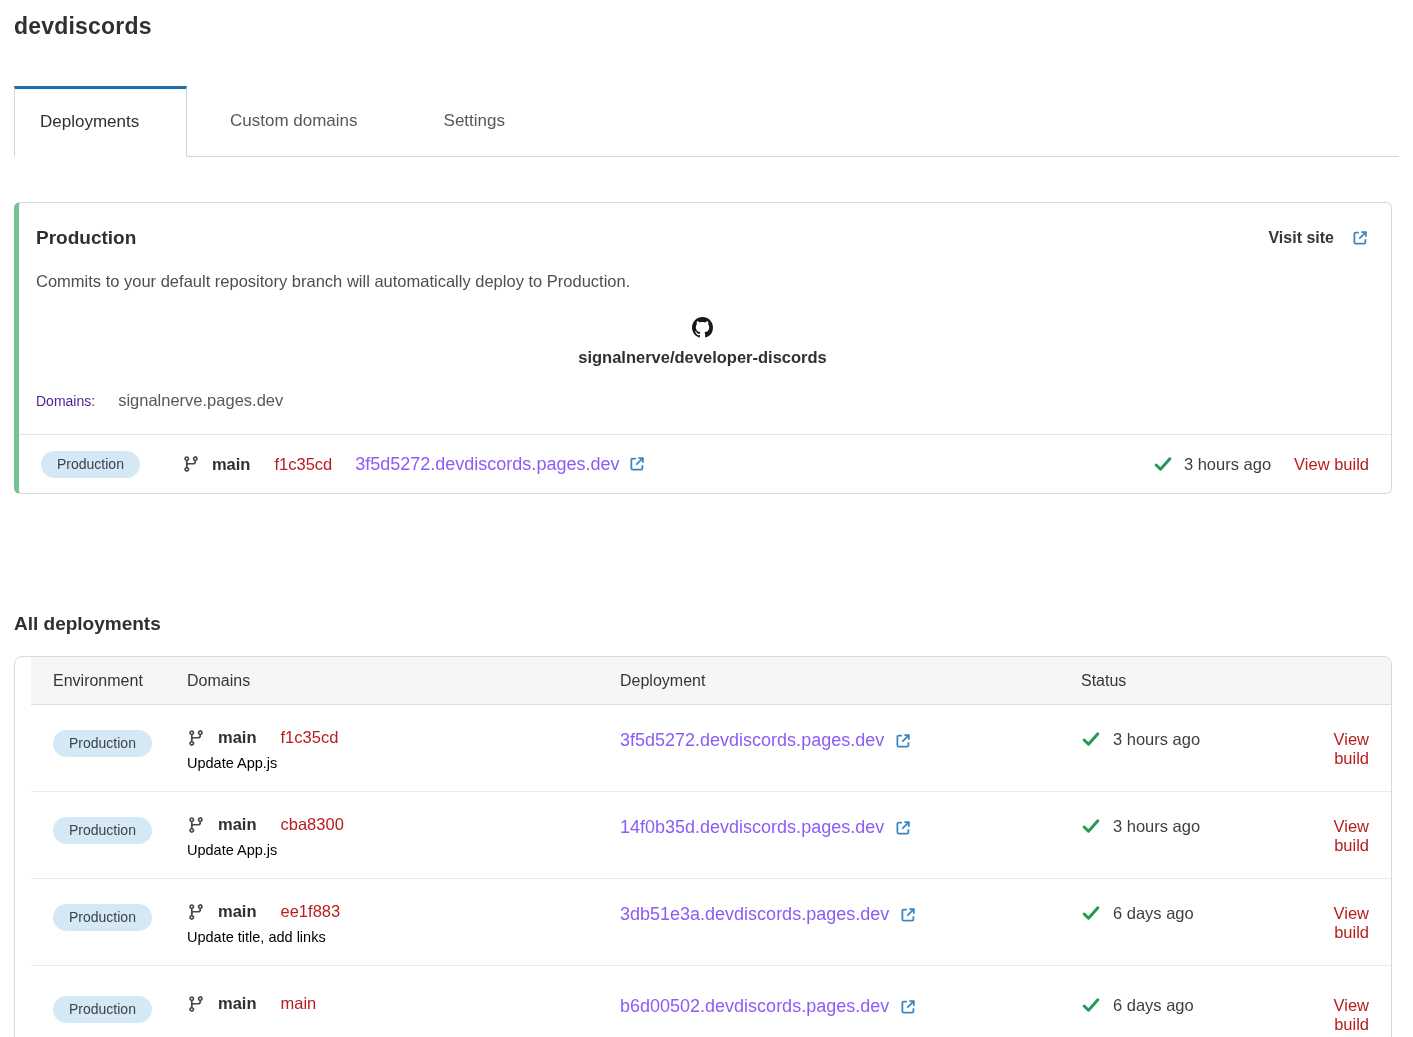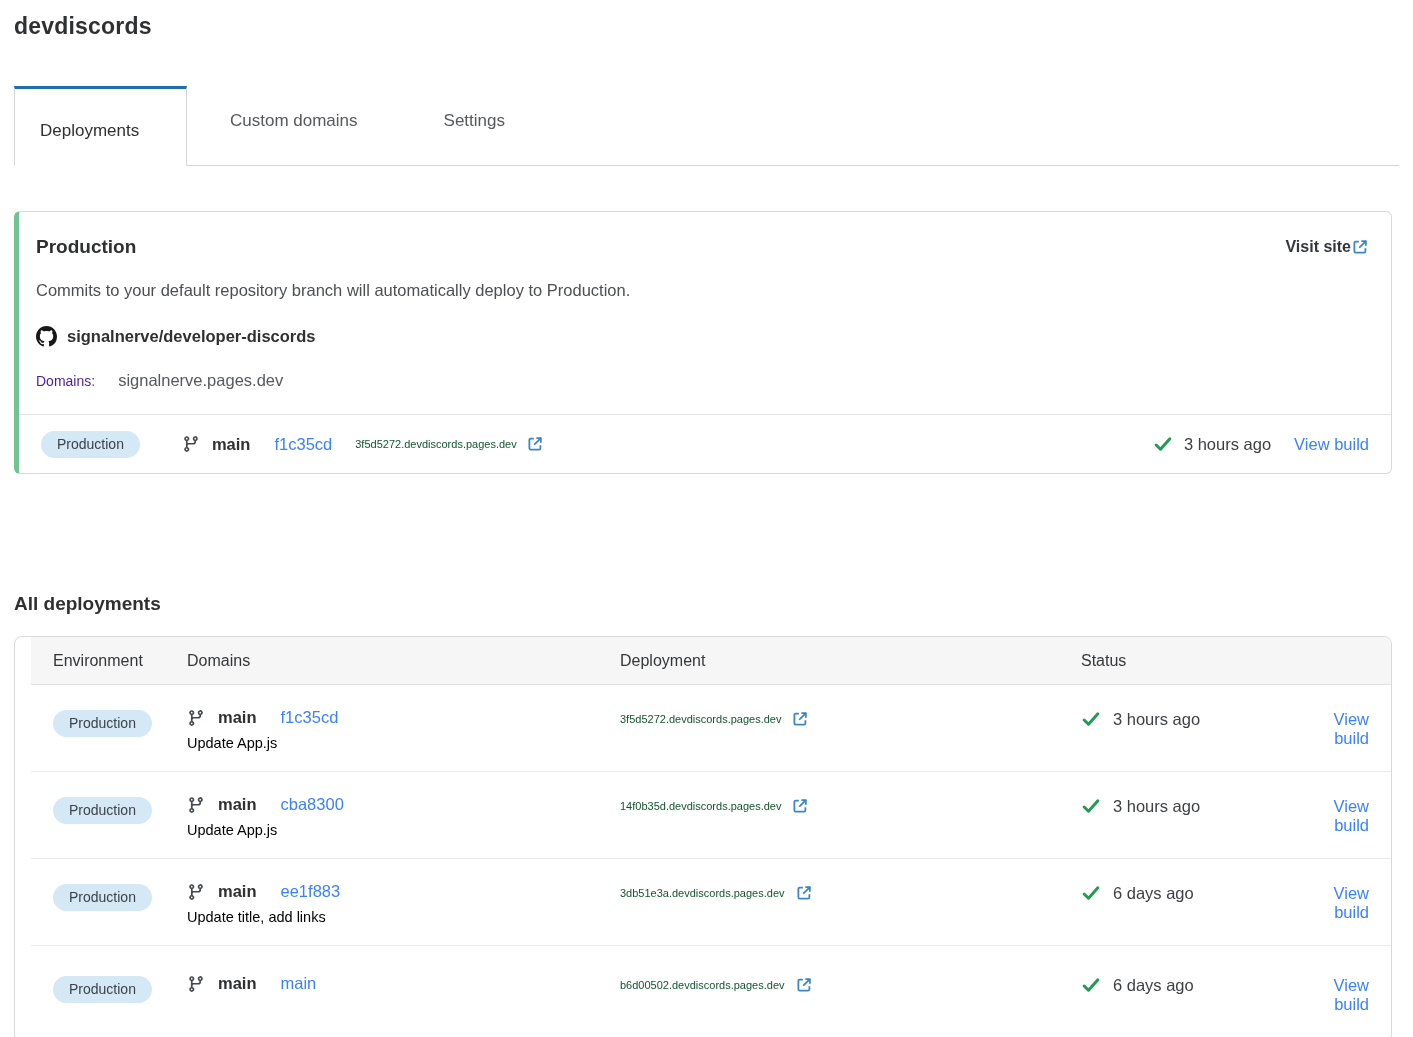--- a/index.html
+++ b/index.html
@@ -31,44 +31,44 @@
     cursor: pointer; position: relative;
     background: transparent;
   }
   .tab.active {
     color: #2e3032;
     background: #fff;
     border: 1px solid #d5d5d5;
     border-top: 3px solid #1f6fad;
     border-bottom: 1px solid #ffffff;
     margin-bottom: -1px;
-    padding: 32px 40px 24px 25px;
+    padding: 23px 40px 24px 25px;
     min-width: 173px;
   }
 
   
   .prod-card {
     margin-top: 45px;
     width: 1378px;
     border: 1px solid #d9d9d9;
     border-left: 5px solid #72c292;
     border-radius: 6px;
     background: #fff;
   }
   .prod-card-inner { padding: 24px 22px 0 17px; }
   .prod-header { display: flex; align-items: center; }
   .prod-title { font-size: 19px; font-weight: 700; color: #2e3032; }
   .visit-site {
-    margin-left: auto; display: flex; align-items: center; gap: 0;
+    margin-left: auto; display: flex; align-items: center; gap: 17px;
     font-size: 16px; font-weight: 700; color: #33373b; cursor: pointer;
     text-decoration: none;
   }
   .visit-site .ext-icon { color: #3c87c2; }
   .prod-desc { margin-top: 23px; font-size: 16.5px; color: #4c4f53; }
-  .repo-row { margin-top: 26px; display: flex; align-items: center; gap: 10px; }
+  .repo-row { margin-top: 26px; display: flex; align-items: center; gap: 10px; flex-direction: column; }
   .github-icon { color: #191717; display: inline-flex; }
   .repo-name { font-size: 16.5px; font-weight: 700; color: #2e3032; }
   .domains-row { margin-top: 24px; display: flex; align-items: baseline; padding-bottom: 24px; }
   .domains-label { font-size: 14px; color: #4c1d95; text-align: right; }
   .domains-value { font-size: 16.5px; color: #55595e; margin-left: 23px; }
 
   .prod-deploy-row {
     border-top: 1px solid #e3e3e3;
     height: 59px;
     display: flex; align-items: center;
@@ -79,22 +79,22 @@
     display: inline-block;
     background: #d5e8f6; color: #3c4349;
     font-size: 14px;
     padding: 5px 16px 6px 16px;
     border-radius: 15px;
     white-space: nowrap;
   }
 
   .branch-icon { color: #45494e; display: inline-flex; }
   .branch-name { font-size: 16.5px; font-weight: 700; color: #2e3032; }
-  a.link { color: #3b82f6; text-decoration: none; cursor: pointer; font-size: 16.5px; }
-  .deploy-url { font-size: 11px; color: #14532d; }
+  a.link { color: #b91c1c; text-decoration: none; cursor: pointer; font-size: 16.5px; }
+  .deploy-url { font-size: 18px; color: #8b5cf6; }
   .ext-icon { display: inline-flex; color: #3c87c2; cursor: pointer; }
   .check-icon { display: inline-flex; color: #259a53; }
   .status-time { font-size: 16.5px; color: #3c3f43; }
 
   .prod-deploy-row .branch-icon { margin-left: 42px; }
   .prod-deploy-row .branch-name { margin-left: 12px; }
   .prod-deploy-row .commit-link { margin-left: 24px; }
   .prod-deploy-row .deploy-url { margin-left: 23px; }
   .prod-deploy-row .ext-icon { margin-left: 9px; }
   .prod-status { margin-left: auto; display: flex; align-items: center; }

